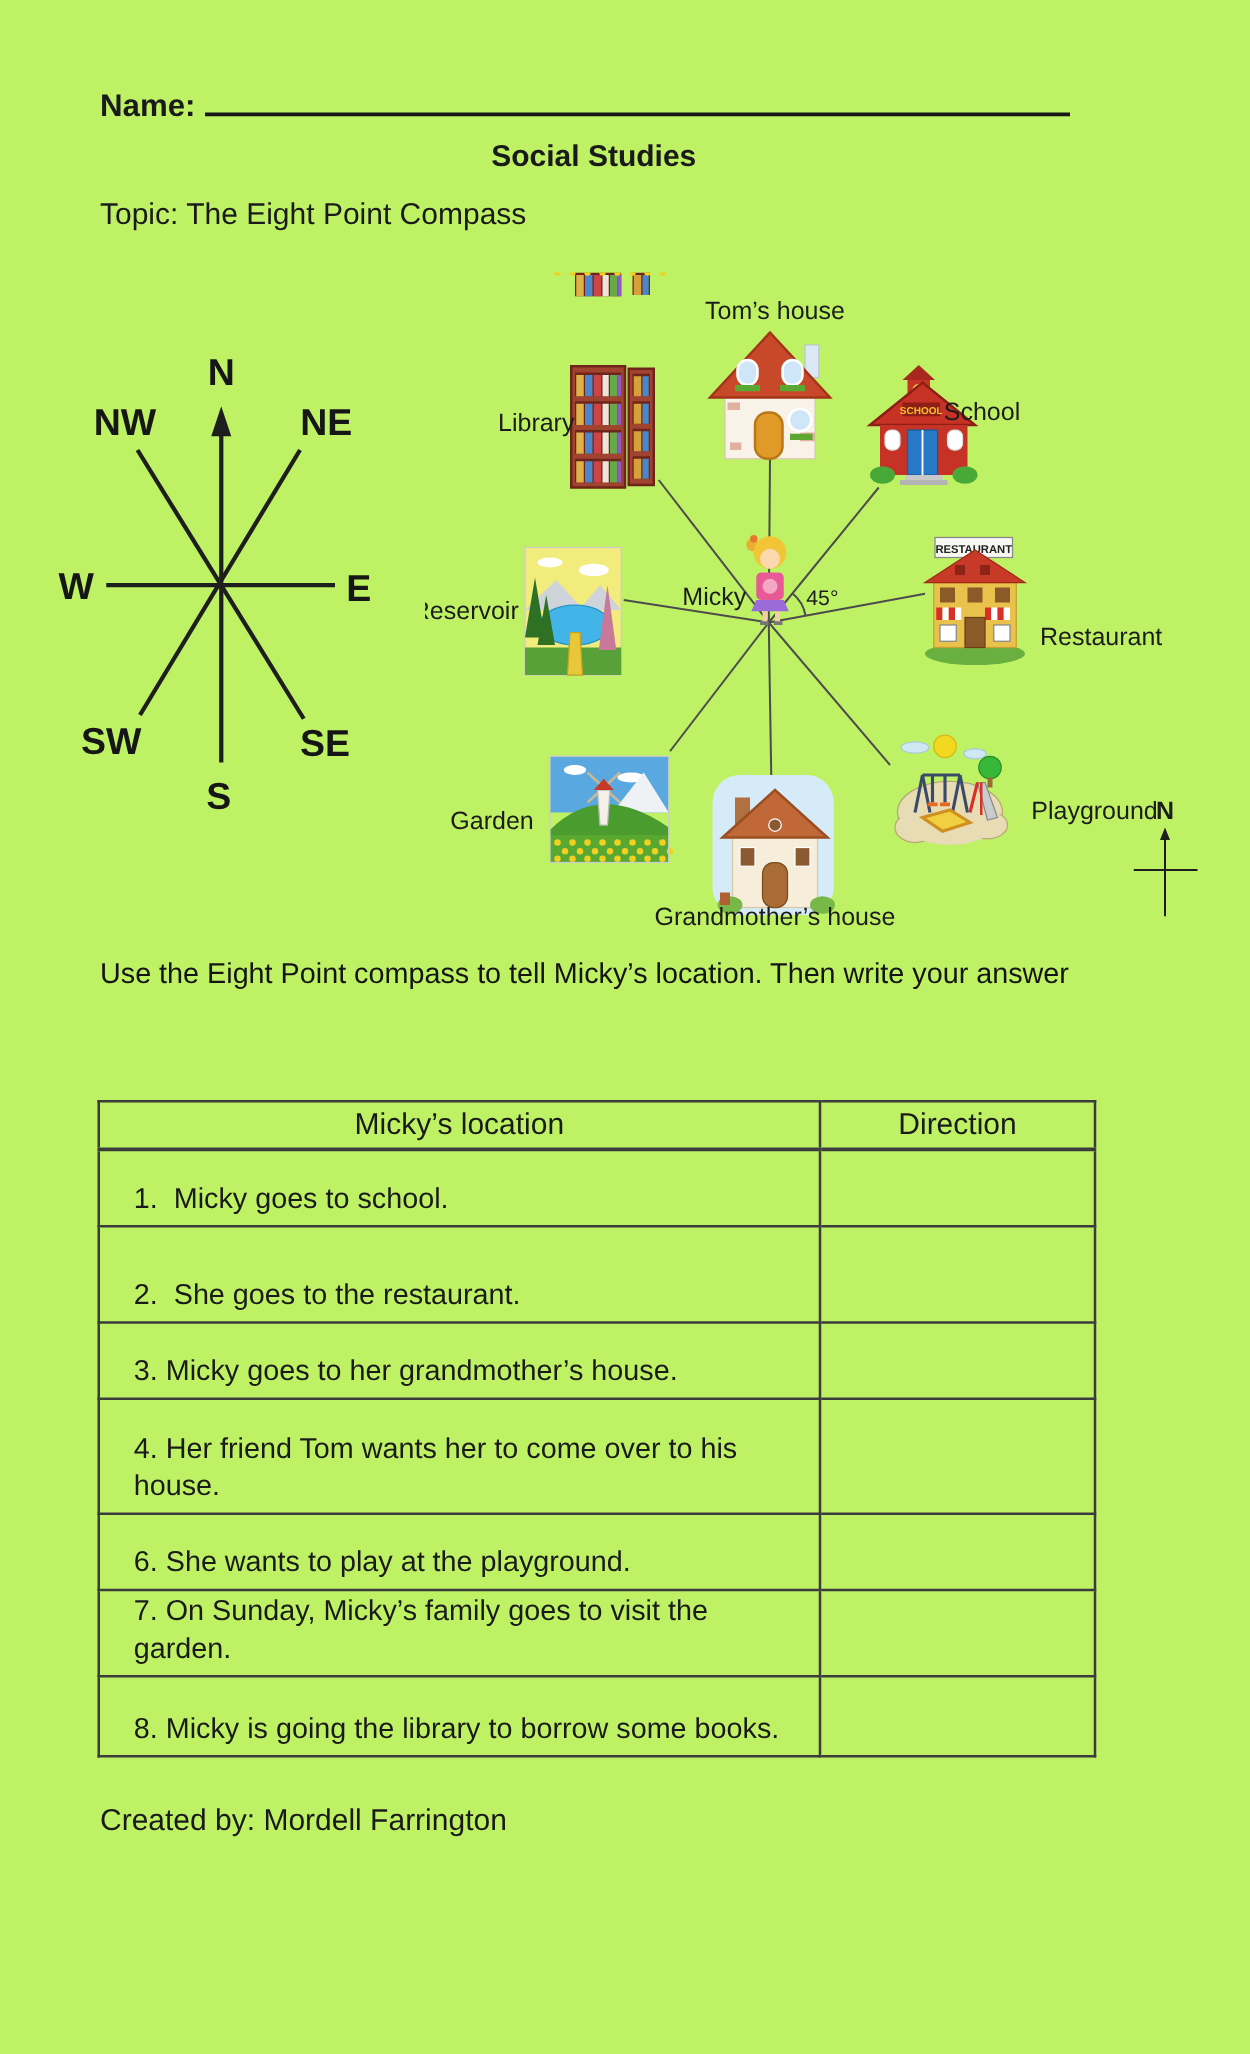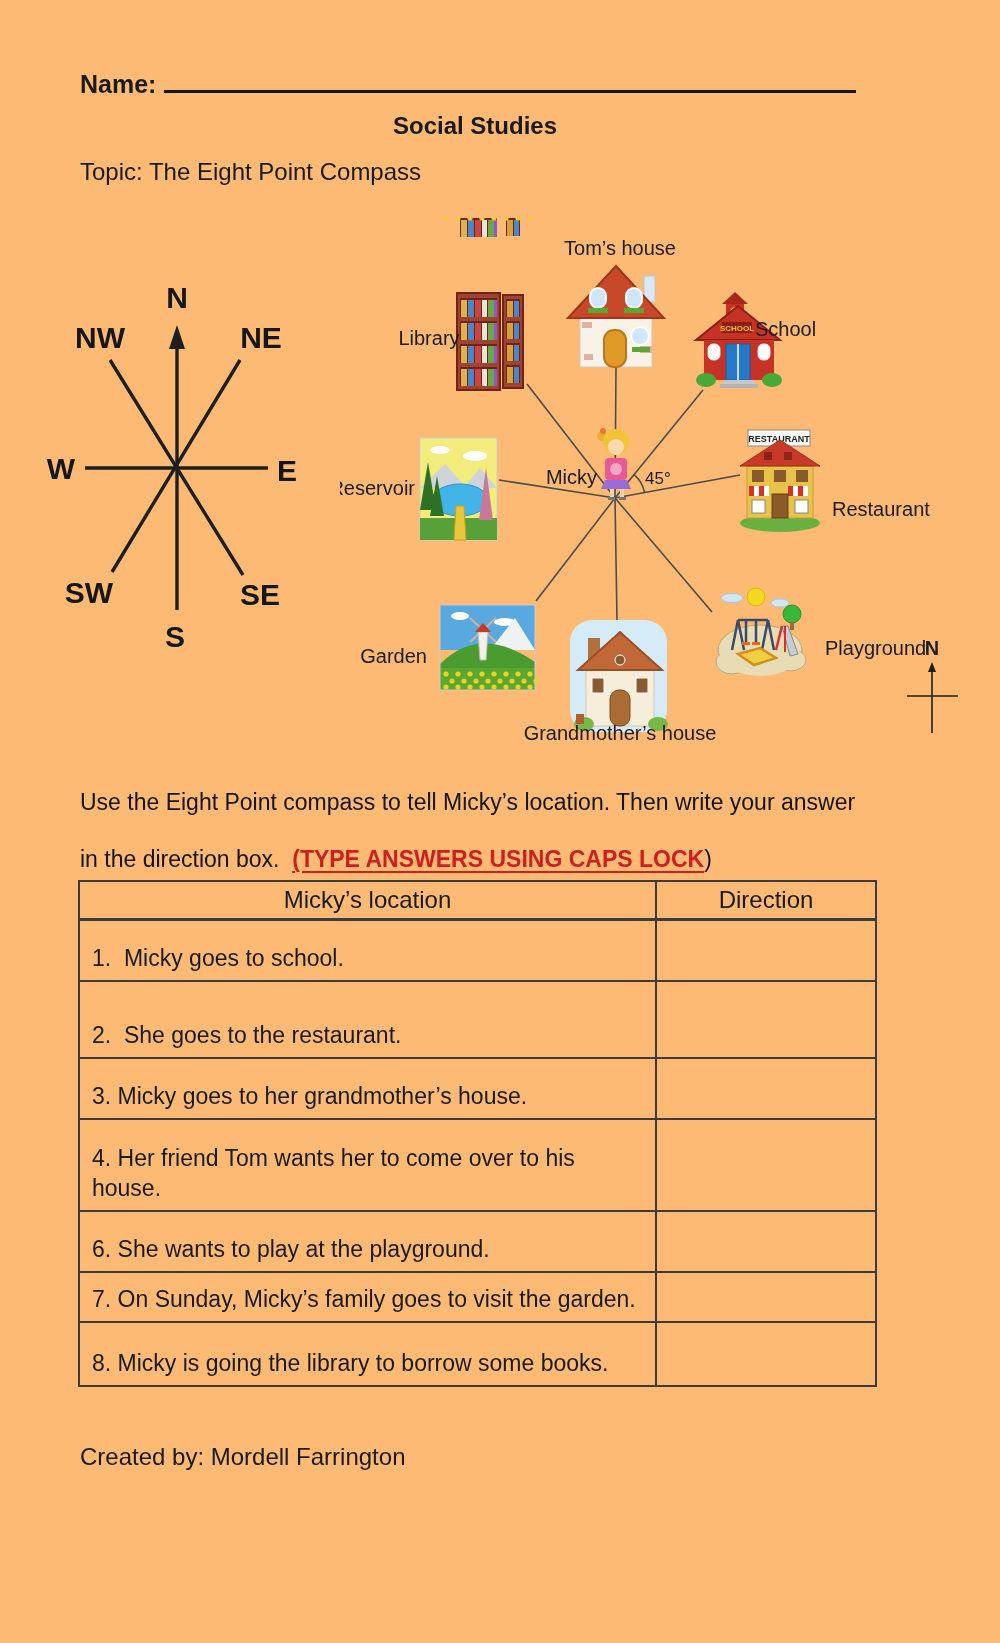--- a/index.html
+++ b/index.html
@@ -1,39 +1,39 @@
 <!DOCTYPE html>
 <html><head>
 <meta charset="utf-8">
 <style>
   html,body { margin:0; padding:0; background:#ffffff; }
   .page {
-    position:relative; width:1000px; height:1643px; background:#fdba74;
+    position:relative; width:1000px; height:1643px; background:#bef264;
     font-family:"Liberation Sans", sans-serif; color:#1a1a1a; overflow:hidden;
   }
   
   .name-row { position:absolute; left:80px; top:66px; font-size:25px; font-weight:700; white-space:nowrap; }
   .name-blank { display:inline-block; width:692px; height:24px; margin-left:8px; border-bottom:3px solid #161616; vertical-align:baseline; }
   .subject-title { position:absolute; left:0; top:112px; width:950px; text-align:center; font-size:24px; font-weight:700; }
   .topic-line { position:absolute; left:80px; top:158px; font-size:24px; font-weight:400; }
   
   .compass-svg { position:absolute; left:30px; top:255px; }
   .map-svg { position:absolute; left:340px; top:218px; }
   .cmp-label { font-size:30px; font-weight:700; fill:#161616; }
   .map-label { font-size:20px; fill:#1c1c1c; }
   .map-label-sm { font-size:17px; fill:#1c1c1c; }
   
   .instructions { position:absolute; left:80px; top:762px; width:860px; font-size:23px; line-height:33px; color:#141414; }
-  .instructions .ln { white-space:pre;margin-top:24px; }
+  .instructions .ln { white-space:pre; }
   .caps-red { color:#cc2020; font-weight:700; text-decoration:underline; text-decoration-color:#cc2020; text-decoration-thickness:2px; text-underline-offset:4px; }
   
   .qtable { position:absolute; left:78px; top:880px; width:797px; border-collapse:collapse; table-layout:fixed; }
   .qtable th, .qtable td { border:2px solid #3c3c3c; }
   .qtable thead th { height:34px; text-align:center; vertical-align:middle; font-weight:400; font-size:24px; border-bottom:3px solid #3c3c3c; }
-  .qtable td.q { vertical-align:bottom; text-align:left; font-size:23px; padding:0 10px 7px 12px; white-space:pre-wrap; line-height:30px; }
+  .qtable td.q { vertical-align:bottom; text-align:left; font-size:23px; padding:0 10px 7px 27px; white-space:pre-wrap; line-height:30px; }
   .qtable td.a { vertical-align:bottom; }
   
   .credit-line { position:absolute; left:80px; top:1443px; font-size:24px; }
 </style>
 </head>
 <body>
 
 <div class="page">
 
   <div class="name-row">
@@ -275,21 +275,20 @@
     <g>
       <line x1="592" y1="450" x2="592" y2="515" stroke="#1e1e1e" stroke-width="1.6"></line>
       <line x1="567" y1="478" x2="618" y2="478" stroke="#1e1e1e" stroke-width="1.6"></line>
       <polygon points="592,444 588,454 596,454" fill="#1e1e1e"></polygon>
       <text x="592" y="437" text-anchor="middle" font-size="20" font-weight="700" fill="#1e1e1e">N</text>
     </g>
   </svg>
 
   <div class="instructions">
     <div class="ln">Use the Eight Point compass to tell Micky’s location. Then write your answer</div>
-    <div class="ln"><span>in the direction box.  </span><span class="caps-red">(TYPE ANSWERS USING CAPS LOCK</span><span>)</span></div>
   </div>
 
   <table class="qtable">
     <colgroup>
         <col style="width:577px">
         <col style="width:220px">
       </colgroup>
     <thead>
       <tr>
         <th>Micky’s location</th>

